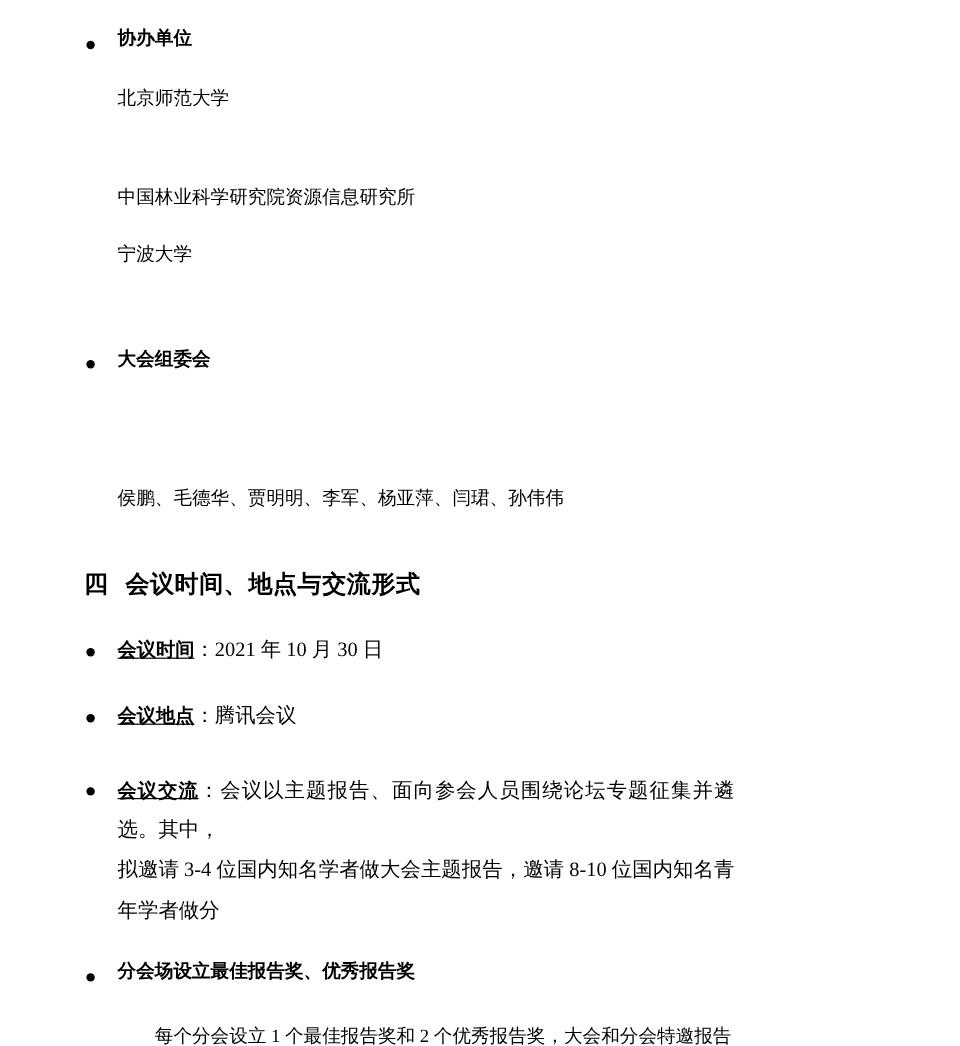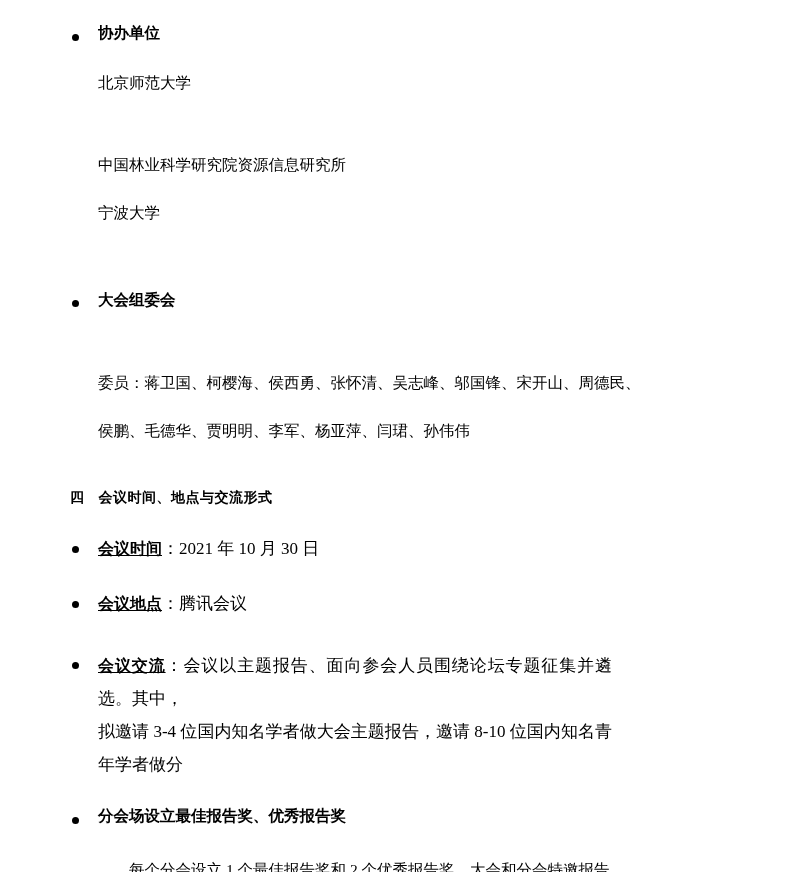--- a/index.html
+++ b/index.html
@@ -46,21 +46,21 @@
     padding-left: 38px;
     font-size: 15.5px;
     line-height: 1;
   }
   .gap-sm { height: 24px; }
   .gap-md { height: 33px; }
 
   
   .section-heading {
     font-weight: bold;
-    font-size: 14px;
+    font-size: 20px;
     letter-spacing: 0.5px;
     padding-left: 10px;
   }
   .section-heading .num {
     margin-right: 14px;
   }
 
   
   .inline-label {
     font-weight: bold;
@@ -119,23 +119,20 @@
   <div style="height:70px"></div>
 
   <div class="bullet-item">
     <span class="bullet-dot"></span>
     <span class="bullet-title">大会组委会</span>
   </div>
 
   <div class="gap-md"></div>
 
   <div class="gap-md"></div>
-  <div class="sub-line nowrap-line">
-    <span>委员</span><span>：蒋卫国、柯樱海、侯西勇、张怀清、吴志峰、邬国锋、宋开山、周德民、</span>
-  </div>
   <div style="height:33px"></div>
   <div class="sub-line">侯鹏、毛德华、贾明明、李军、杨亚萍、闫珺、孙伟伟</div>
 
   <div style="height:50px"></div>
 
   <div class="section-heading">
     <span class="num">四</span><span>会议时间、地点与交流形式</span>
   </div>
 
   <div style="height:30px"></div>

